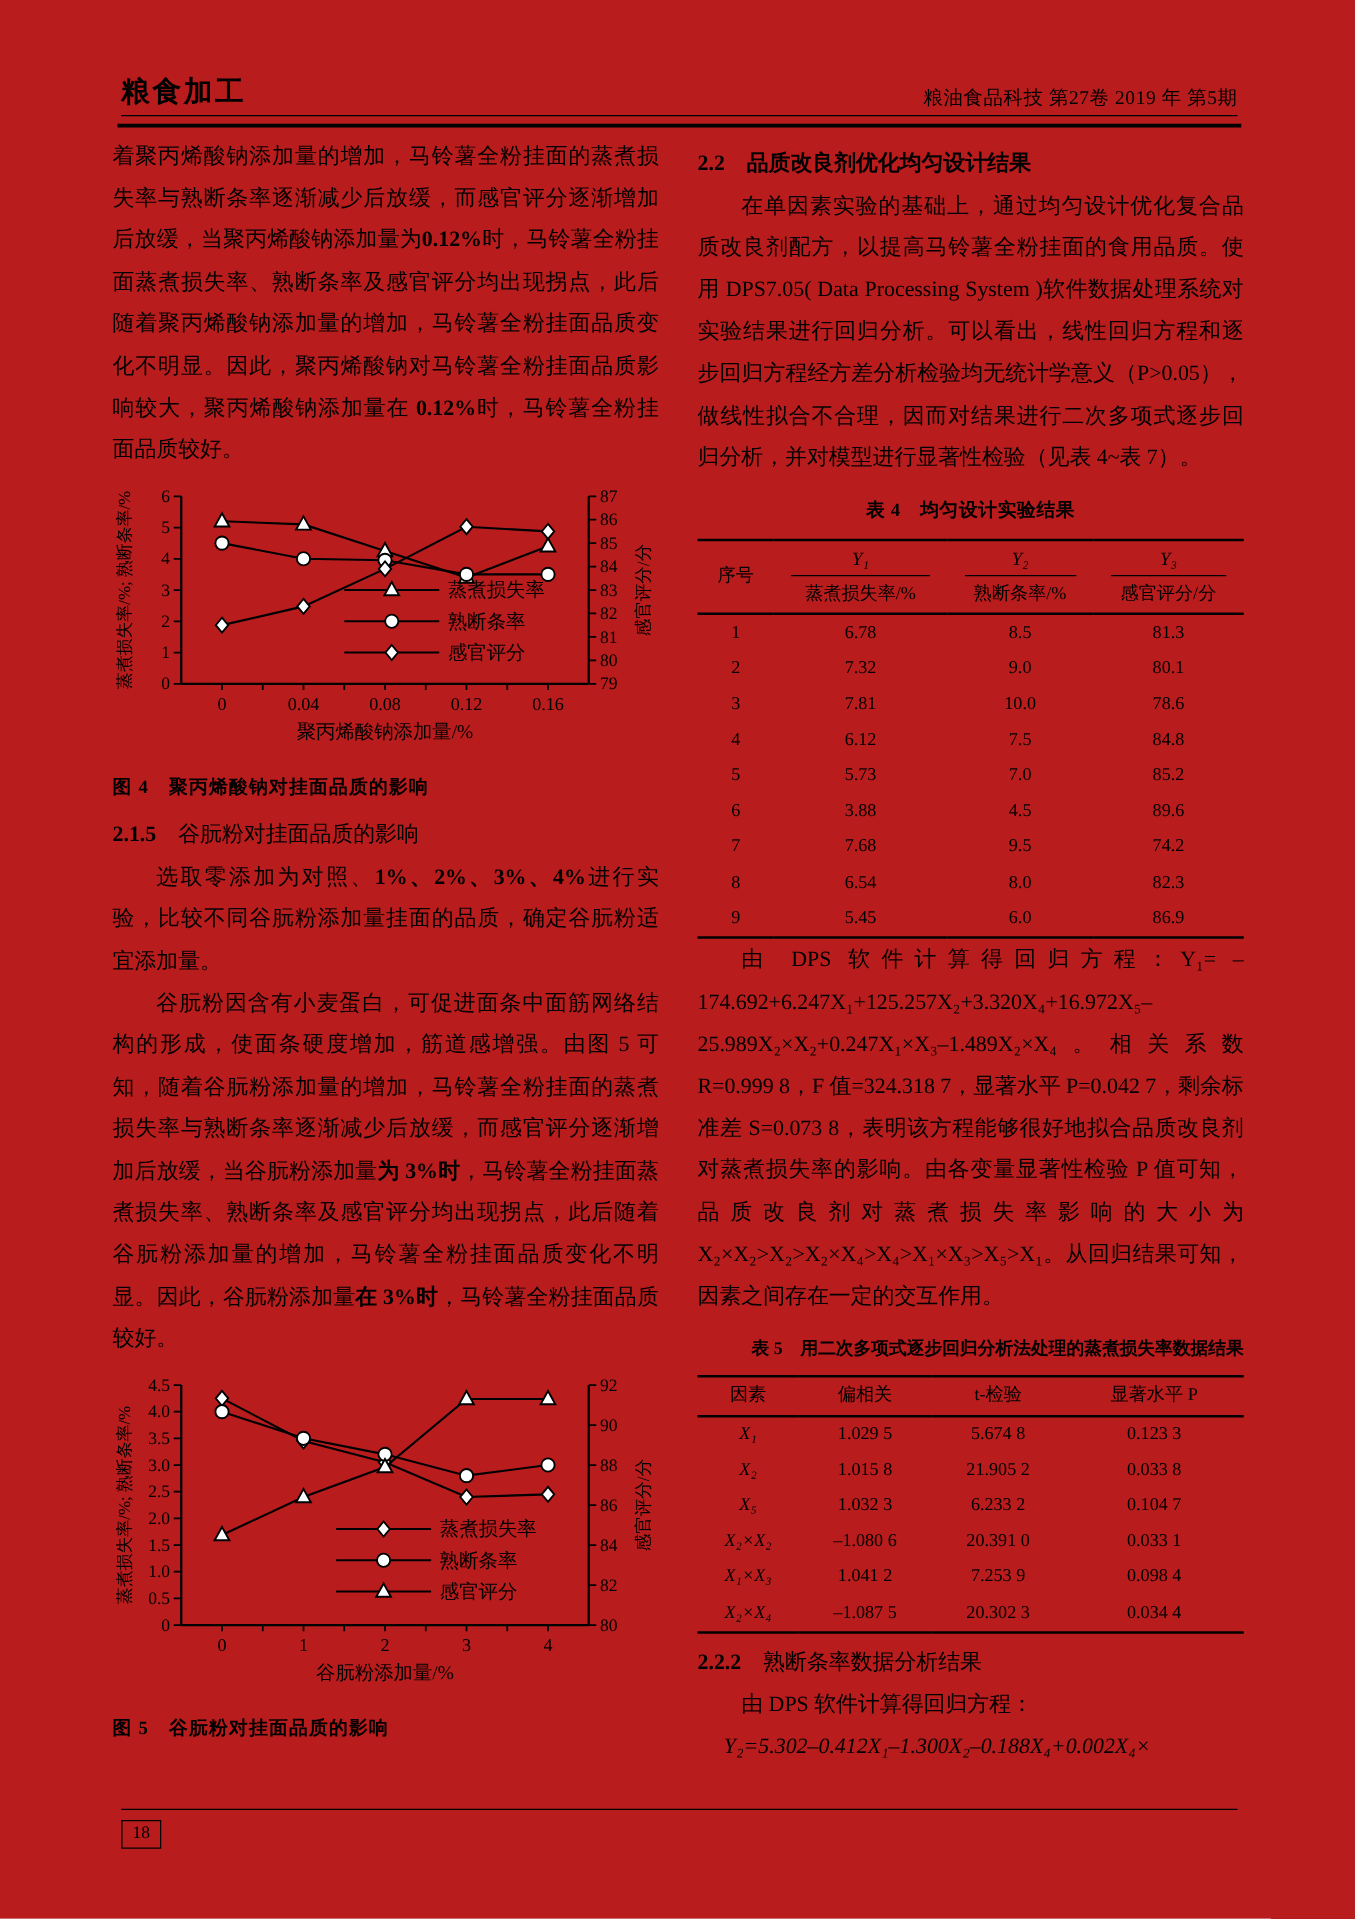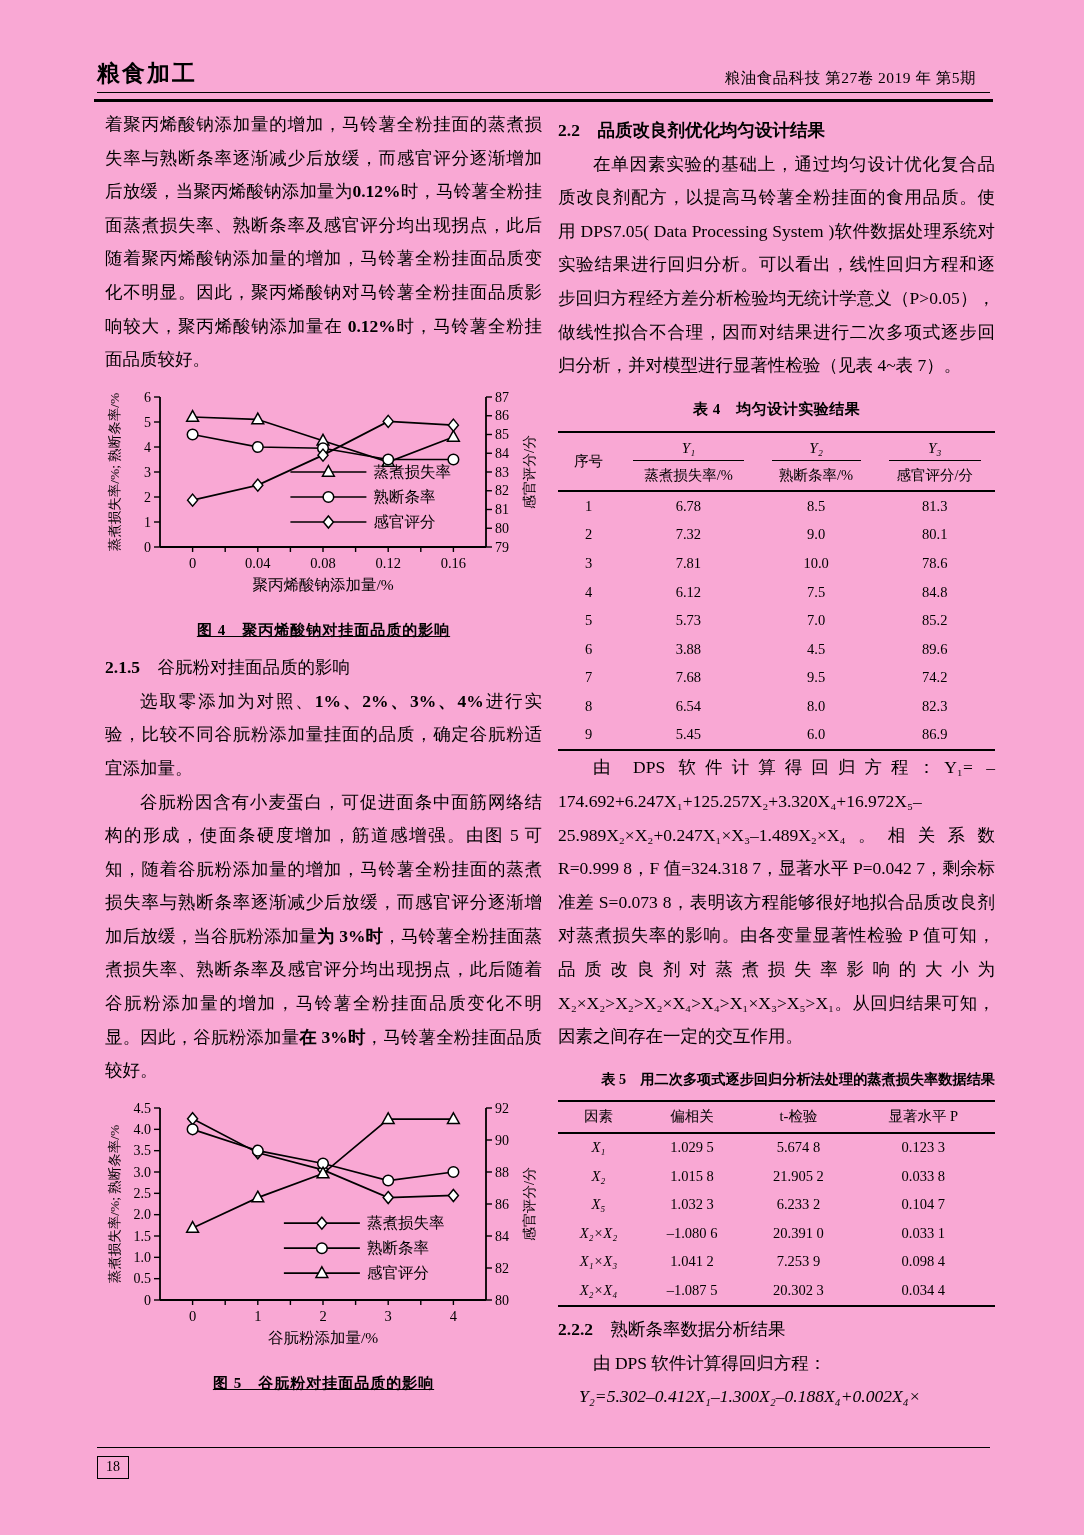--- a/index.html
+++ b/index.html
@@ -1,34 +1,34 @@
 <!DOCTYPE html>
 <html><head>
 <meta charset="utf-8">
 <style>
   html,body{margin:0;padding:0;background:#e8e8e8;}
-  .page{position:relative;width:1084px;height:1535px;background:#f9a8d4;margin:0 auto;
+  .page{position:relative;width:1084px;height:1535px;background:#b91c1c;margin:0 auto;
         font-family:"Liberation Serif","DejaVu Serif",serif;color:#000;overflow:hidden;}
   
   .hdr-left{position:absolute;left:97px;top:58px;font-size:23px;font-weight:bold;letter-spacing:2px;}
-  .hdr-right{position:absolute;right:108px;top:68px;font-size:15.5px;letter-spacing:.5px;}
+  .hdr-right{position:absolute;right:94px;top:68px;font-size:15.5px;letter-spacing:.5px;}
   .hdr-rule-thin{position:absolute;left:97px;right:94px;top:92px;border-top:1.5px solid #000;}
   .hdr-rule-thick{position:absolute;left:94px;right:91px;top:99px;border-top:3px solid #000;}
   
   .col{position:absolute;top:108px;width:437px;font-size:17.5px;line-height:1.92;text-align:justify;}
-  .col-left{left:105px;}
+  .col-left{left:90px;}
   .col-right{left:558px;}
   p{margin:0;}
   .indent{text-indent:2em;}
   .h2{font-weight:bold;font-size:17.5px;margin-top:6px;}
   .h3{margin-top:6px;}
   .h3 .num,.h2 .num{font-weight:bold;margin-right:1em;}
   
   .figure{margin-top:10px;text-align:center;}
-  .figcap{font-weight:bold;font-size:15px;margin-top:4px;letter-spacing:1px;text-align:center;text-indent:0;text-decoration:underline;}
+  .figcap{font-weight:bold;font-size:15px;margin-top:4px;letter-spacing:1px;text-align:left;text-indent:0;}
   svg text{font-family:"Liberation Serif","DejaVu Serif",serif;fill:#000;}
   
   .tabtitle{font-weight:bold;font-size:15px;text-align:center;text-indent:0;margin-top:12px;letter-spacing:.5px;}
   .tabtitle5{font-weight:bold;font-size:14.2px;text-align:right;text-indent:0;margin-top:12px;}
   table{width:100%;border-collapse:collapse;font-size:14.5px;line-height:1.35;margin-top:7px;}
   table{border-top:2.5px solid #000;border-bottom:2.5px solid #000;}
   th,td{font-weight:normal;text-align:center;padding:4.5px 2px;}
   .t4 thead th{padding:2px 2px;}
   .t4 .hsep{border-bottom:2.5px solid #000;}
   .t4 .seq{width:14%;}

